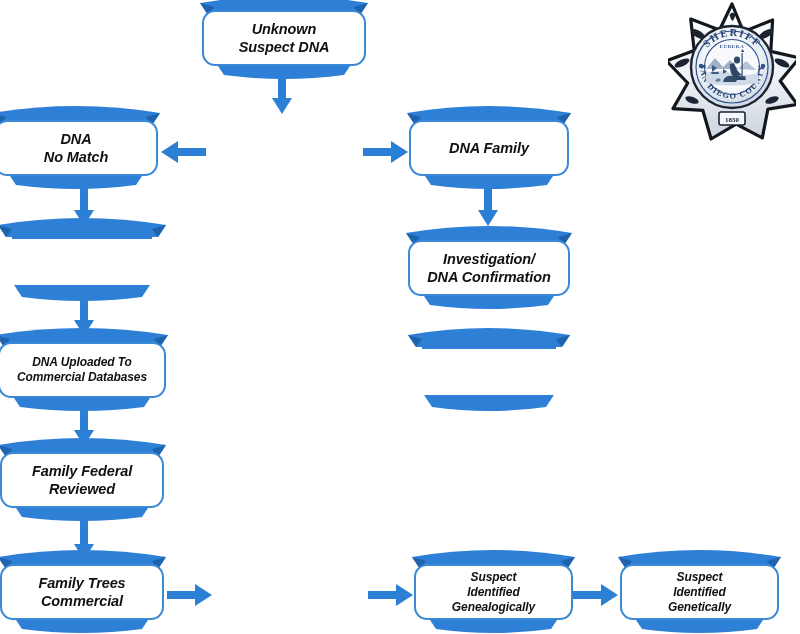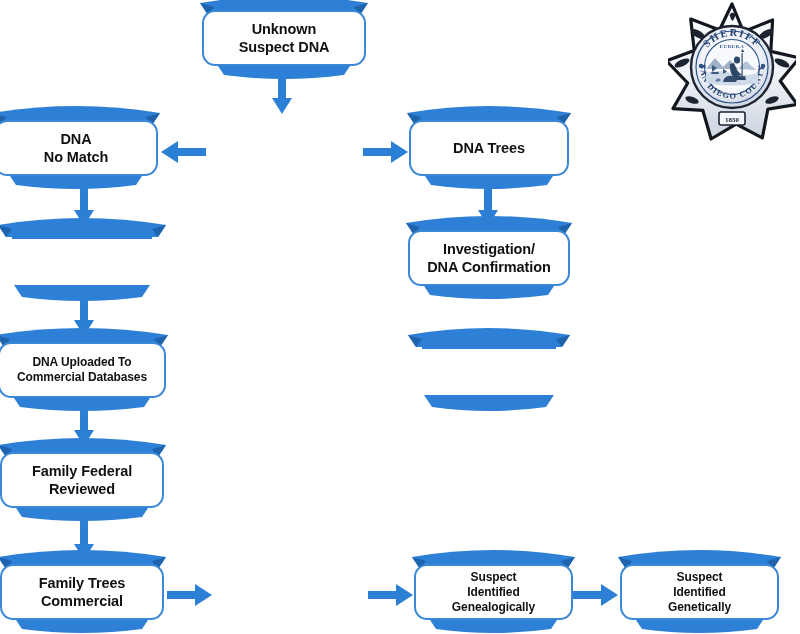--- a/index.html
+++ b/index.html
@@ -43,20 +43,21 @@
     right: 4px;
     top: 6px;
     bottom: 6px;
     border: 2px solid #3b89d6;
     border-radius: 13px;
     background: #ffffff;
     display: flex;
     align-items: center;
     justify-content: center;
     z-index: 3;
+    font-style: italic;
   }
   .node .label {
     font-weight: bold;
     font-size: 14.5px;
     line-height: 1.25;
     color: #111111;
     text-align: center;
     letter-spacing: -0.1px;
     white-space: pre-line;
     padding: 0 6px;
@@ -198,41 +199,41 @@
         <path d="M158 20 L166 8 L152 12 Z" fill="#1f63ad"></path>
         <rect x="16" y="11" width="136" height="11" fill="#2e80d6"></rect>
       </svg>
     </div>
     <div class="band-bottom">
       <svg width="100%" height="22" viewBox="0 0 168 22" preserveAspectRatio="none">
         <path d="M18 2 L26 14 Q84 22 142 14 L150 2 Z" fill="#2e80d6"></path>
       </svg>
     </div>
     <div class="card">
-      <span class="label">DNA  Trees</span>
+      <span class="label">DNA  Family</span>
     </div>
   </div>
 
   <div class="node" style="left:-4px; top:226px; width:172px; height:68px;">
     <div class="band-top">
       <svg width="100%" height="22" viewBox="0 0 172 22" preserveAspectRatio="none">
         <path d="M10 20 L2 8 Q86 -6 170 8 L162 20 Z" fill="#2e80d6"></path>
         <path d="M10 20 L2 8 L16 12 Z" fill="#1f63ad"></path>
         <path d="M162 20 L170 8 L156 12 Z" fill="#1f63ad"></path>
         <rect x="16" y="11" width="140" height="11" fill="#2e80d6"></rect>
       </svg>
     </div>
     <div class="band-bottom">
       <svg width="100%" height="22" viewBox="0 0 172 22" preserveAspectRatio="none">
         <path d="M18 2 L26 14 Q86 22 146 14 L154 2 Z" fill="#2e80d6"></path>
       </svg>
     </div>
   </div>
 
-  <div class="node" style="left:404px; top:224px; width:170px; height:68px;">
+  <div class="node" style="left:404px; top:234px; width:170px; height:68px;">
     <div class="band-top">
       <svg width="100%" height="22" viewBox="0 0 170 22" preserveAspectRatio="none">
         <path d="M10 20 L2 8 Q85 -6 168 8 L160 20 Z" fill="#2e80d6"></path>
         <path d="M10 20 L2 8 L16 12 Z" fill="#1f63ad"></path>
         <path d="M160 20 L168 8 L154 12 Z" fill="#1f63ad"></path>
         <rect x="16" y="11" width="138" height="11" fill="#2e80d6"></rect>
       </svg>
     </div>
     <div class="band-bottom">
       <svg width="100%" height="22" viewBox="0 0 170 22" preserveAspectRatio="none">

